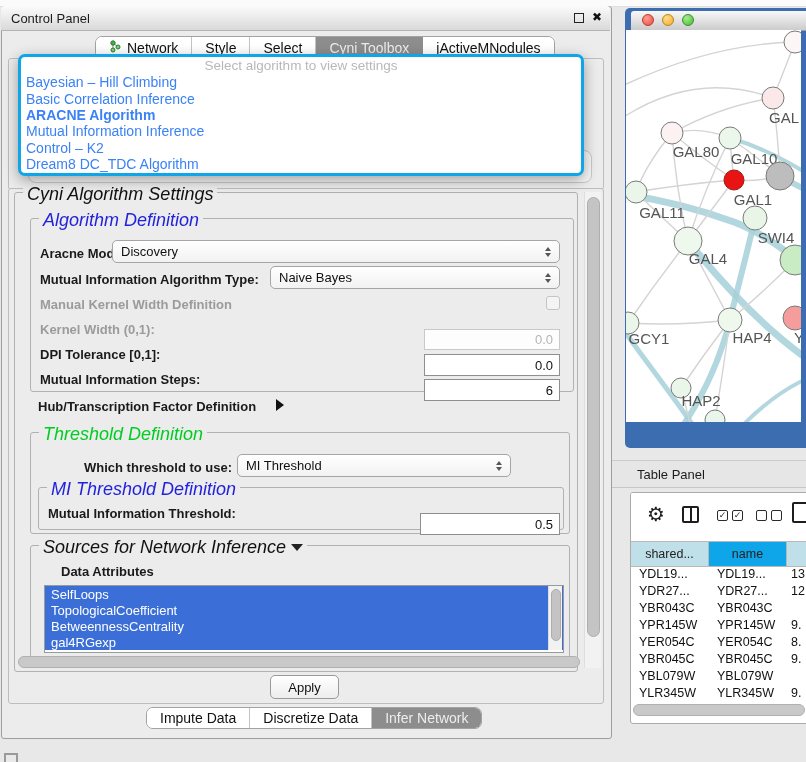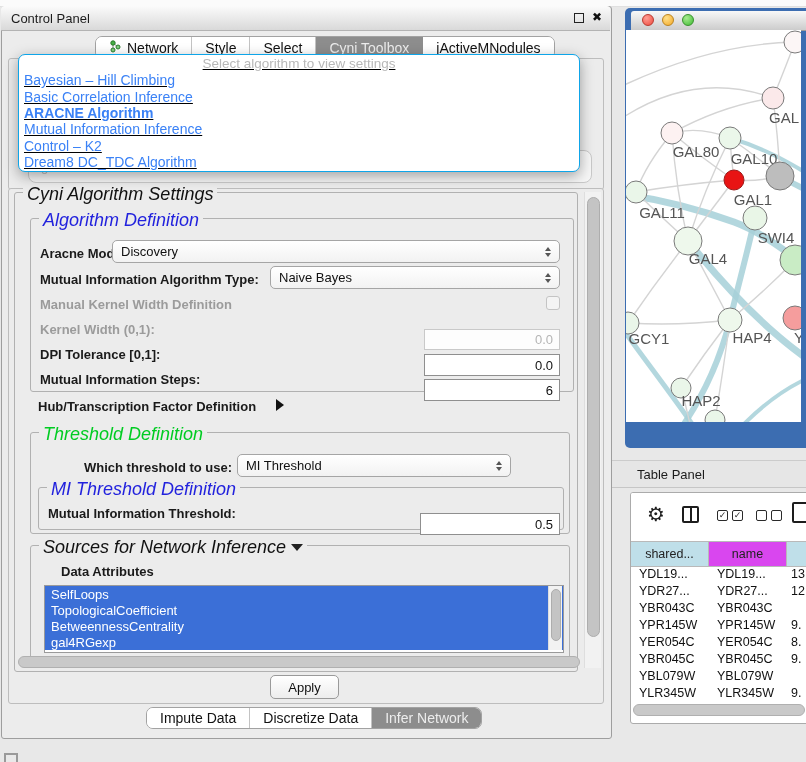--- a/index.html
+++ b/index.html
@@ -55,21 +55,21 @@
   .attr-item{height:16px;display:flex;align-items:center;padding-left:6px;font-size:13px;color:#fff;background:#3b6fd7;}
 
   
   .vtrack{position:absolute;background:#f2f2f2;border-left:1px solid #dedede;}
   .vthumb{position:absolute;background:#c4c4c4;border:1px solid #adadad;border-radius:7px;}
   .hthumb{position:absolute;background:#c9c9c9;border:1px solid #b0b0b0;border-radius:7px;}
 
   .apply-btn{position:absolute;left:270px;top:675px;width:67px;height:22px;background:linear-gradient(#ffffff,#ededed);border:1px solid #9a9a9a;border-radius:5px;font-size:13px;color:#111;display:flex;align-items:center;justify-content:center;}
 
   
-  .popup{left:18px;top:54px;width:560px;height:116px;background:#fff;border:1px solid #0ea5e9;border-radius:7px;box-shadow:0 4px 14px rgba(0,0,0,.35);z-index:50;overflow:hidden;text-decoration:underline;}
+  .popup{left:18px;top:54px;width:560px;height:116px;background:#fff;border:3px solid #0ea5e9;border-radius:7px;box-shadow:0 4px 14px rgba(0,0,0,.35);z-index:50;overflow:hidden;}
   .popup .prompt{height:17px;display:flex;align-items:center;justify-content:center;color:#b8b8b8;font-size:13.5px;}
   .dd-item{height:16.4px;display:flex;align-items:center;padding-left:5px;font-size:14px;color:#3b82f6;}
   .dd-item.b{font-weight:bold;}
 
   
   .netwin{left:625px;top:8px;width:181px;height:440px;background:#3c6db1;border-radius:5px 0 0 5px;}
   .mac-bar{position:absolute;left:631px;top:11px;width:175px;height:19px;background:linear-gradient(#f8f8f8,#cccccc);border-bottom:1px solid #9c9c9c;border-radius:3px 0 0 0;}
   .macbtn{position:absolute;top:14px;width:12px;height:12px;border-radius:50%;box-sizing:border-box;}
   .mac-red{left:642px;background:radial-gradient(circle at 35% 30%,#ff9d94,#ee4b3e);border:1px solid #b93a30;}
   .mac-yellow{left:662px;background:radial-gradient(circle at 35% 30%,#ffe08a,#f3a928);border:1px solid #bb8420;}
@@ -81,21 +81,21 @@
   .tp-title{position:absolute;left:25px;top:6px;font-size:13px;color:#1c1c1c;}
   .twin{left:630px;top:492px;width:176px;height:230px;background:#fff;border:1px solid #ababab;border-radius:3px 0 0 3px;overflow:hidden;}
   .ttool{position:absolute;left:0;top:0;width:100%;height:48px;background:#fff;display:block;}
   .gear{position:absolute;left:16px;top:11px;font-size:20px;color:#1d1d1d;line-height:20px;}
   .colicon{position:absolute;left:51px;top:13px;width:17px;height:17px;border:2px solid #1d1d1d;border-radius:2px;box-sizing:border-box;}
   .colicon:after{content:"";position:absolute;left:50%;top:0;width:2px;height:100%;background:#1d1d1d;transform:translateX(-50%);}
   .cbpair{position:absolute;top:17px;display:flex;gap:4px;}
   .cbp{width:11px;height:11px;border:1.6px solid #2a2a2a;border-radius:2px;box-sizing:border-box;font-size:9px;line-height:8px;text-align:center;color:#2a2a2a;font-weight:bold;}
   .docicon{position:absolute;left:161px;top:9px;width:16px;height:21px;border:2px solid #1d1d1d;border-radius:2px;box-sizing:border-box;background:#fff;}
   .thead{position:absolute;left:0;top:48px;width:100%;height:24px;display:flex;border-top:1px solid #b9b9b9;border-bottom:1px solid #b9b9b9;}
-  .th{display:flex;align-items:center;justify-content:center;font-size:12.5px;color:#222;border-right:1px solid #b9b9b9;box-sizing:border-box;background:#d946ef;}
+  .th{display:flex;align-items:center;justify-content:center;font-size:12.5px;color:#222;border-right:1px solid #b9b9b9;box-sizing:border-box;background:#0ea5e9;}
   .th.accent{background:#bfdfe9;}
   .th.c1{width:78px;}.th.c2{width:78px;}.th.c3{flex:1;border-right:none;}
   .tbody{position:absolute;left:0;top:72px;width:100%;height:140px;overflow:hidden;}
   .tr{display:flex;height:17px;}
   .td{font-size:12.5px;color:#111;display:flex;align-items:center;box-sizing:border-box;overflow:hidden;white-space:nowrap;}
   .td.c1{width:78px;padding-left:8px;}.td.c2{width:78px;padding-left:8px;}.td.c3{flex:1;padding-left:4px;}
   .t-hscroll{position:absolute;left:2px;top:211px;width:170px;height:11px;}
 
   .mini-dock{left:4px;top:753px;width:14px;height:13px;border:2px solid #9a9a9a;background:#e9e9e9;box-sizing:border-box;}
   svg text{font-family:"Liberation Sans","DejaVu Sans",sans-serif;}

